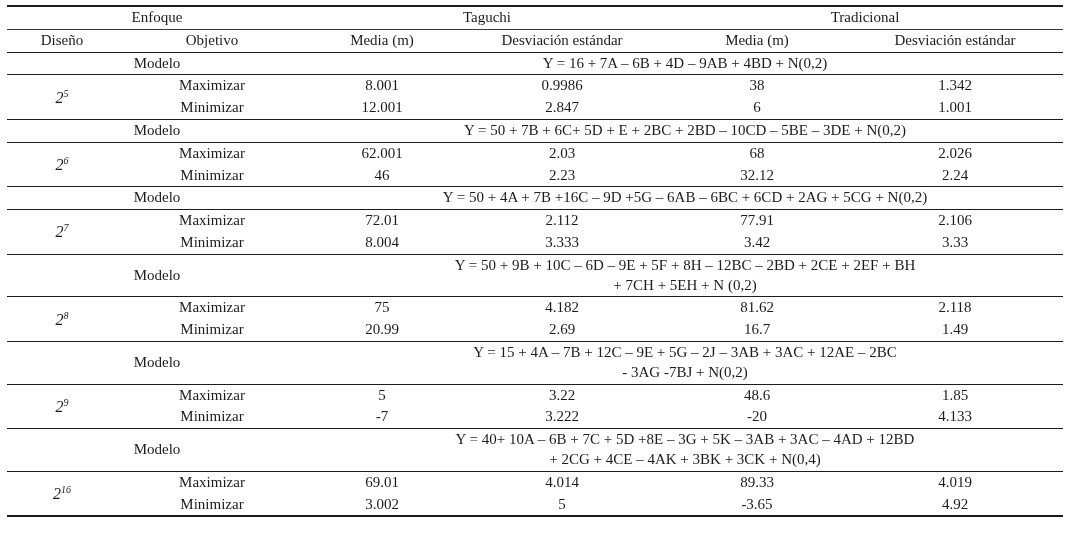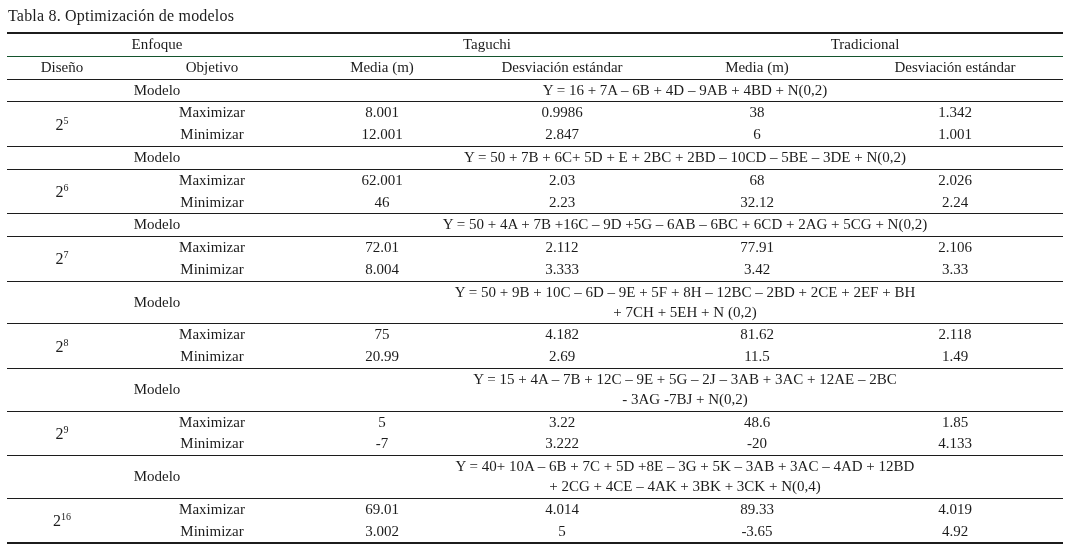--- a/index.html
+++ b/index.html
@@ -40,37 +40,37 @@
   tr.model-row td {
     border-top: 1px solid #1c1c1c;
     border-bottom: 1px solid #1c1c1c;
   }
   td.model-label {
     text-align: left;
     padding-left: 95px;
   }
   td.design {
     font-size: 16px;
+    font-style: italic;
   }
   td.design sup {
     font-size: 10px;
     line-height: 0;
   }
   col.c-diseno { width: 110px; }
   col.c-objetivo { width: 190px; }
   col.c-media-t { width: 150px; }
   col.c-desv-t { width: 210px; }
   col.c-media-tr { width: 180px; }
   col.c-desv-tr { width: 216px; }
 </style>
 </head>
 <body>
 
 <div class="page">
-  <div class="title">Tabla 8. Optimización de modelos</div>
 
   <table class="opt">
     <colgroup>
       <col class="c-diseno">
         <col class="c-objetivo">
         <col class="c-media-t">
       <col class="c-desv-t">
         <col class="c-media-tr">
         <col class="c-desv-tr">
     </colgroup>
@@ -169,21 +169,21 @@
         <td>Maximizar</td>
         <td>75</td>
         <td>4.182</td>
         <td>81.62</td>
         <td>2.118</td>
       </tr>
       <tr>
         <td>Minimizar</td>
         <td>20.99</td>
         <td>2.69</td>
-        <td>11.5</td>
+        <td>16.7</td>
         <td>1.49</td>
       </tr>
 
       <tr class="model-row">
         <td class="model-label" colspan="2">Modelo</td>
         <td colspan="4">
           <div>Y = 15 + 4A – 7B + 12C – 9E + 5G – 2J – 3AB + 3AC + 12AE – 2BC</div>
           <div>- 3AG -7BJ + N(0,2)</div>
         </td>
       </tr>

